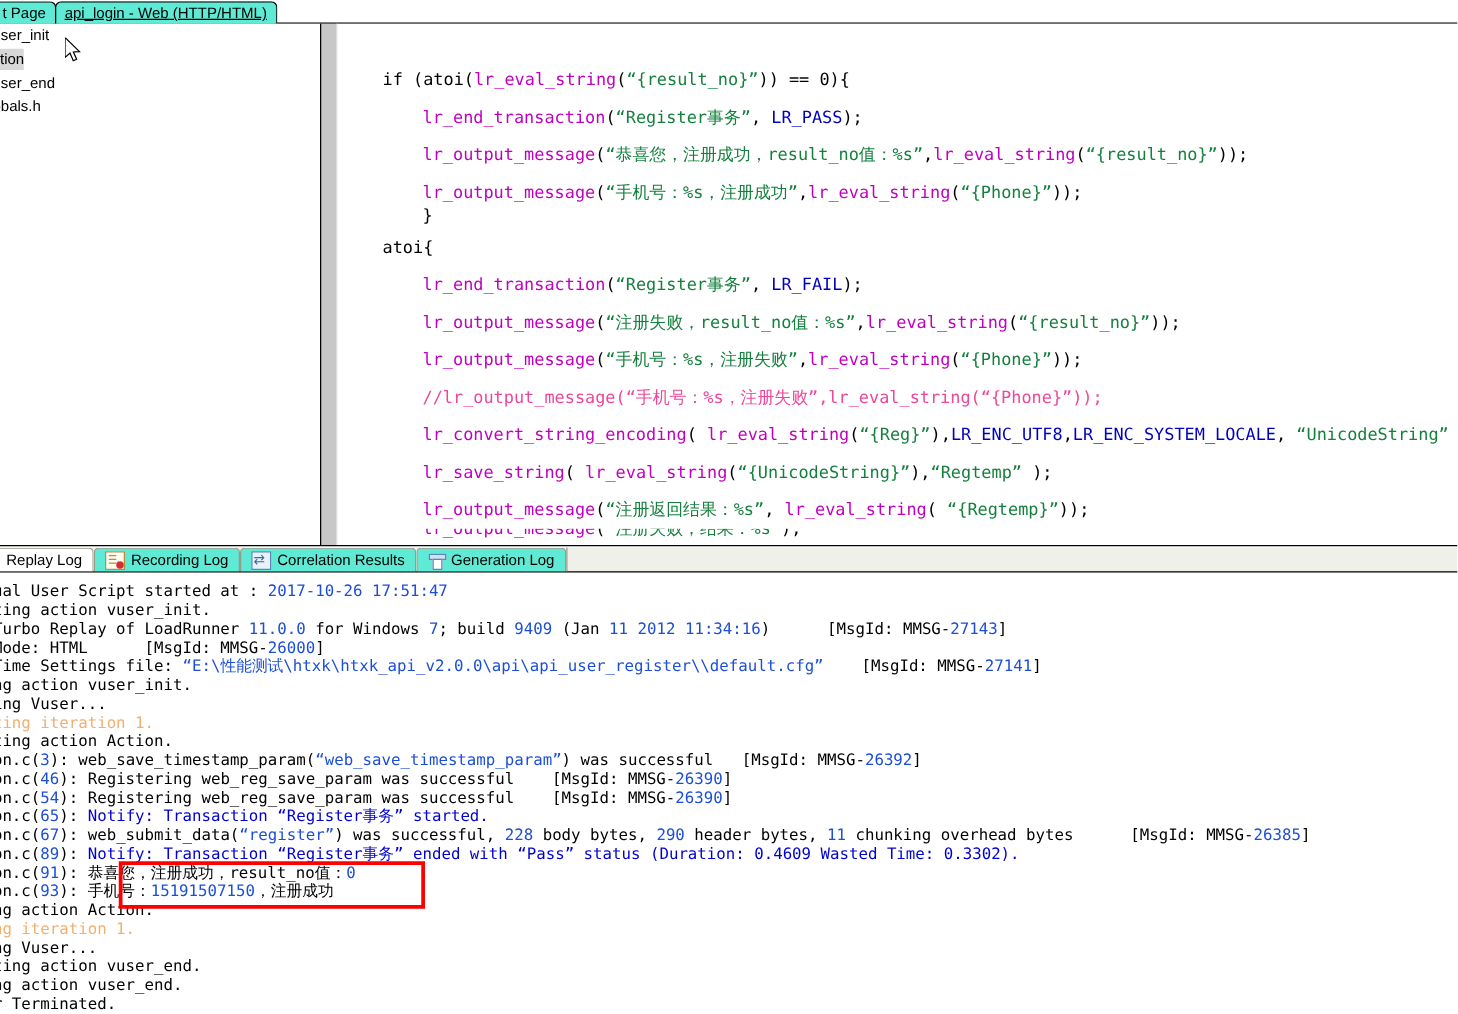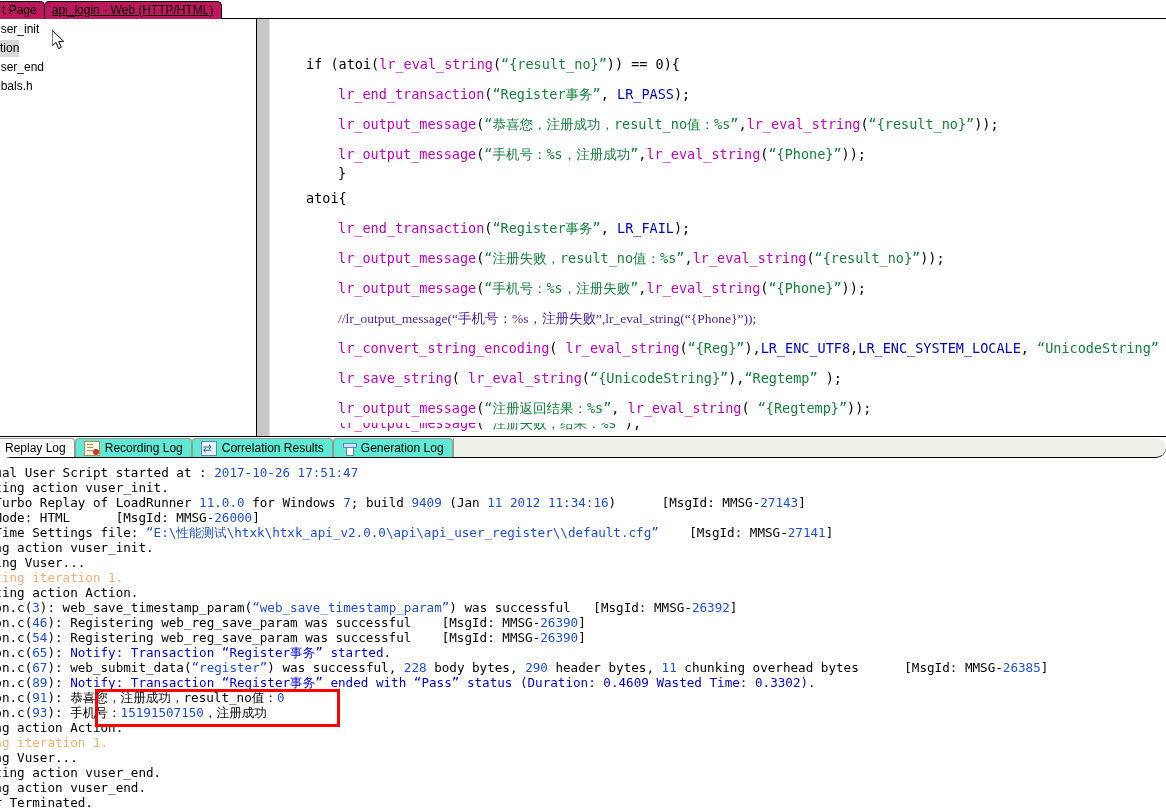--- a/index.html
+++ b/index.html
@@ -29,21 +29,21 @@
     height: 19px;
     display: flex;
     align-items: flex-end;
   }
   .doc-tab {
     height: 18px;
     line-height: 17px;
     padding: 0 7px 0 7px;
     font-size: 12px;
     color: #000;
-    background: #be185d;
+    background: #5eead4;
     border: 1px solid #000;
     border-bottom: none;
     border-top-left-radius: 5px;
     border-top-right-radius: 5px;
     box-sizing: border-box;
     white-space: nowrap;
     position: relative;
     top: 0px;
   }
   .doc-tab.partial {
@@ -123,21 +123,21 @@
     line-height: 30px;
     white-space: nowrap;
     padding-left: 34px;
   }
   .cl.indent1 { padding-left: 66px; }
   .cl.indent-brace { padding-left: 66px; height: 14px; line-height: 8px; }
   .kw      { color: #000000; }
   .fn      { color: #c000c0; }
   .plain   { color: #000000; }
   .str     { color: #15803d; }
-  .cmt     { color: #4c1d95; font-family: Liberation Serif, serif; }
+  .cmt     { color: #ec4899; }
   .cn      { color: #0000c0; }
 
   
   .cl.clipped { height: 9px; line-height: 0px; overflow: hidden; }
 
   
   .hsplit {
     position: absolute;
     left: 0; top: 436px;
     width: 1166px; height: 2px;
@@ -149,21 +149,20 @@
   
   .logtabs {
     position: absolute;
     left: 0; top: 438px;
     width: 1166px; height: 20px;
     background: #f0f0ea;
     border-bottom: 1px solid #000;
     box-sizing: border-box;
     display: flex;
     align-items: flex-end;
-    border-radius: 10px;
   }
   .log-tab {
     height: 19px;
     line-height: 18px;
     padding: 0 8px;
     font-size: 12px;
     color: #000;
     background: #5eead4;
     border-left: 1px solid #9a9a8c;
     border-right: 1px solid #9a9a8c;

